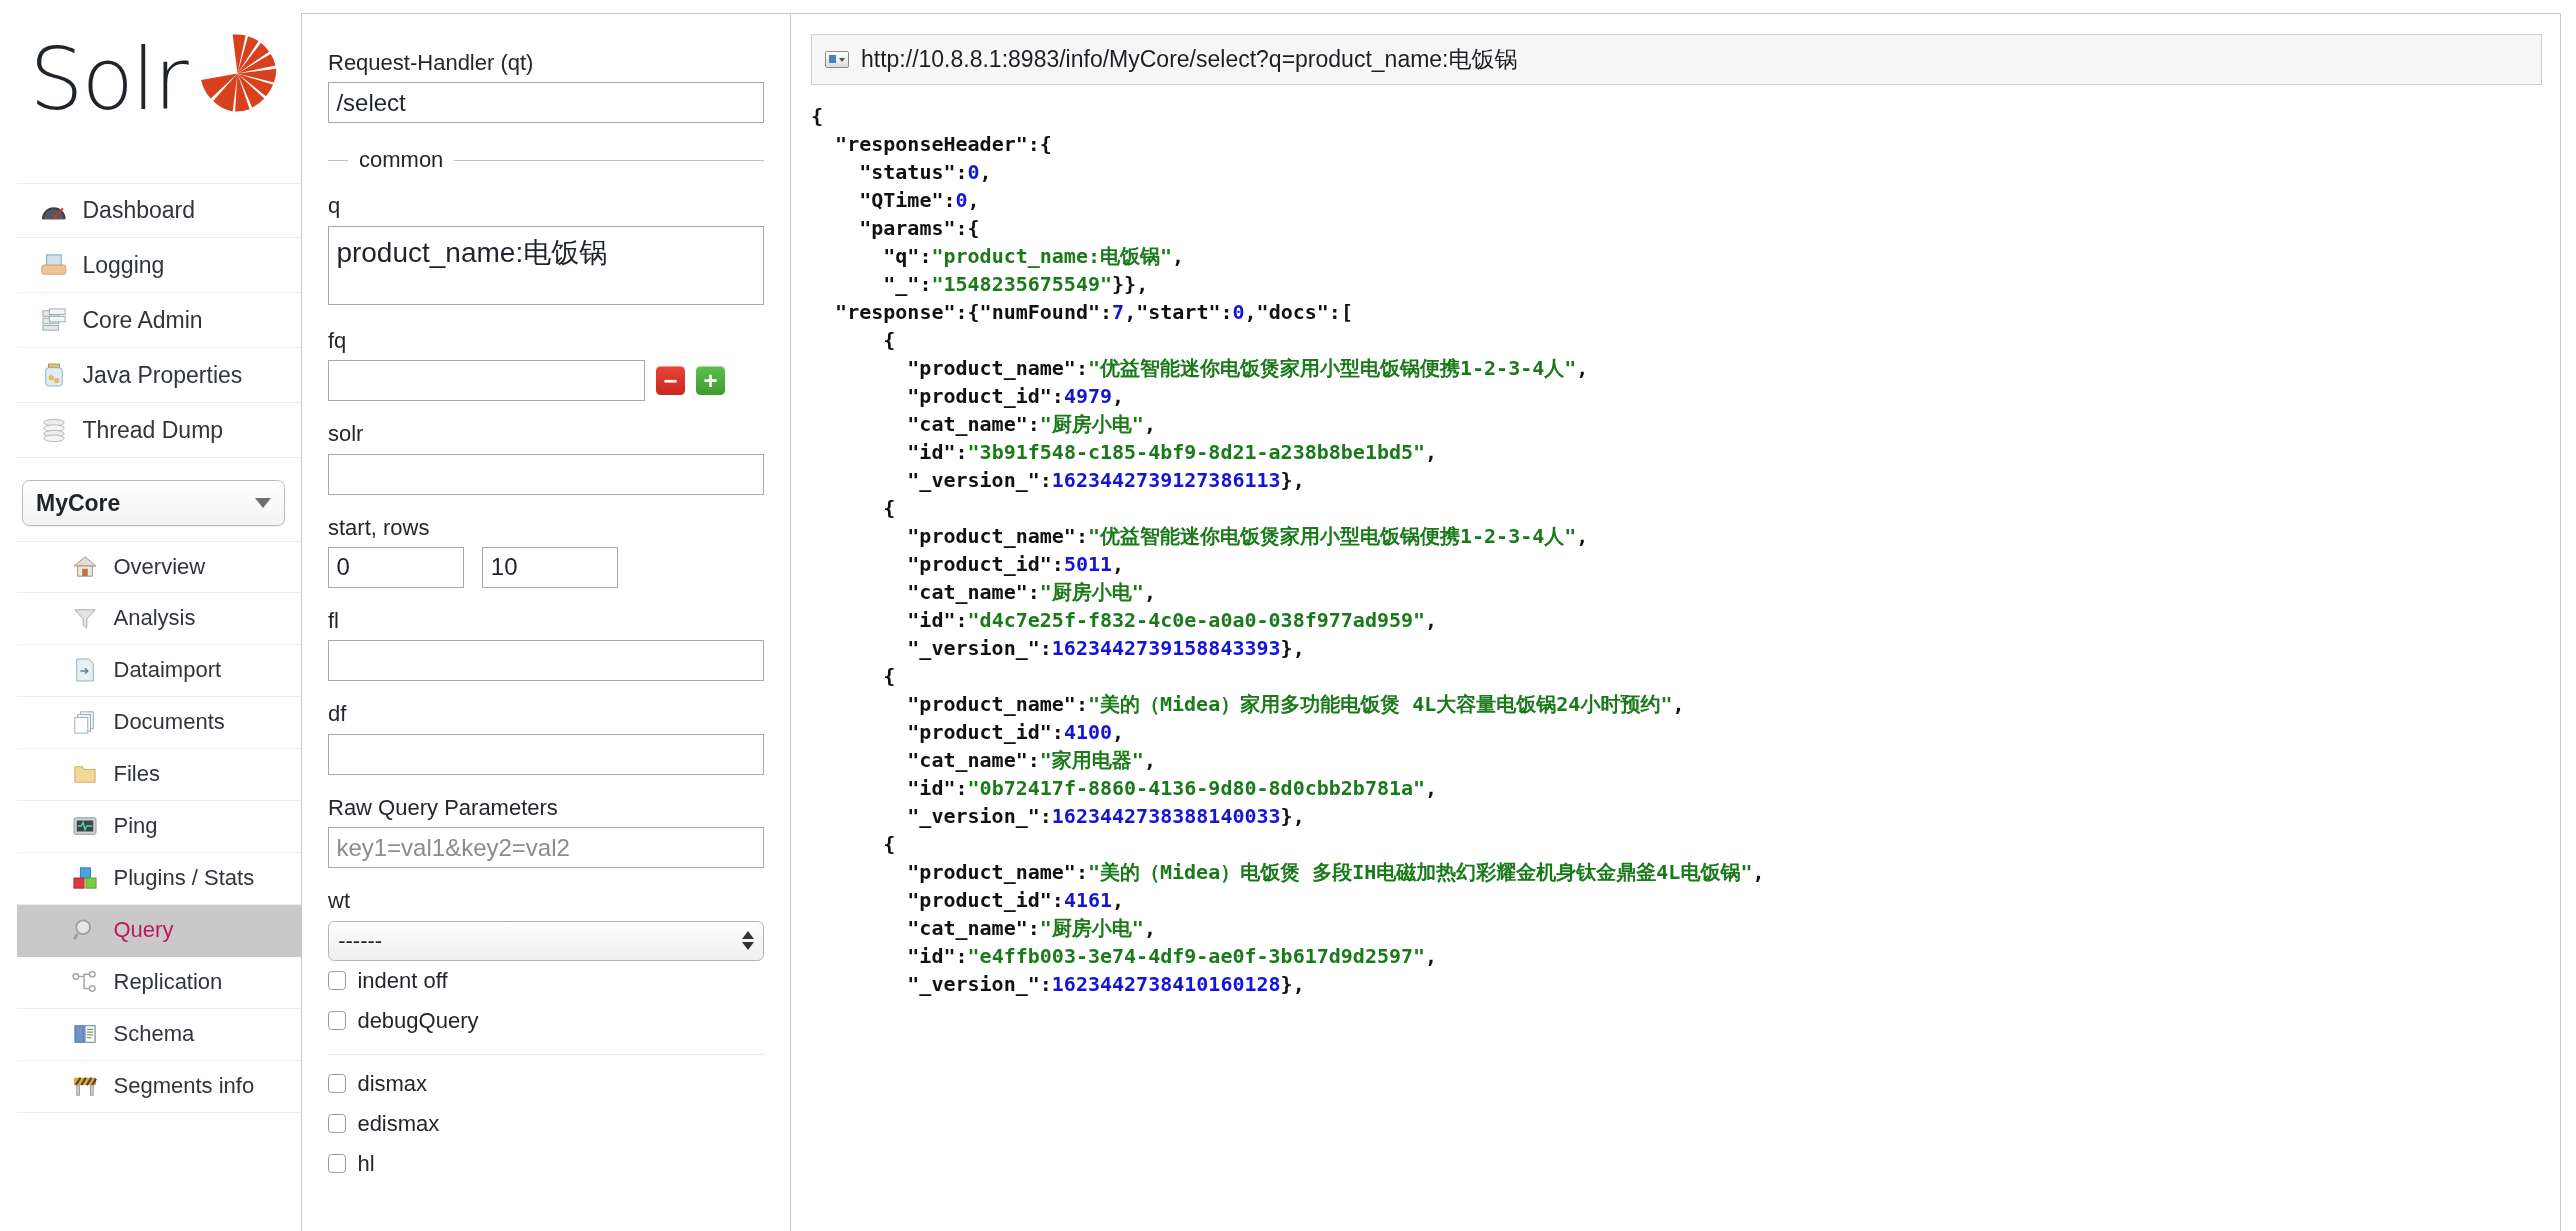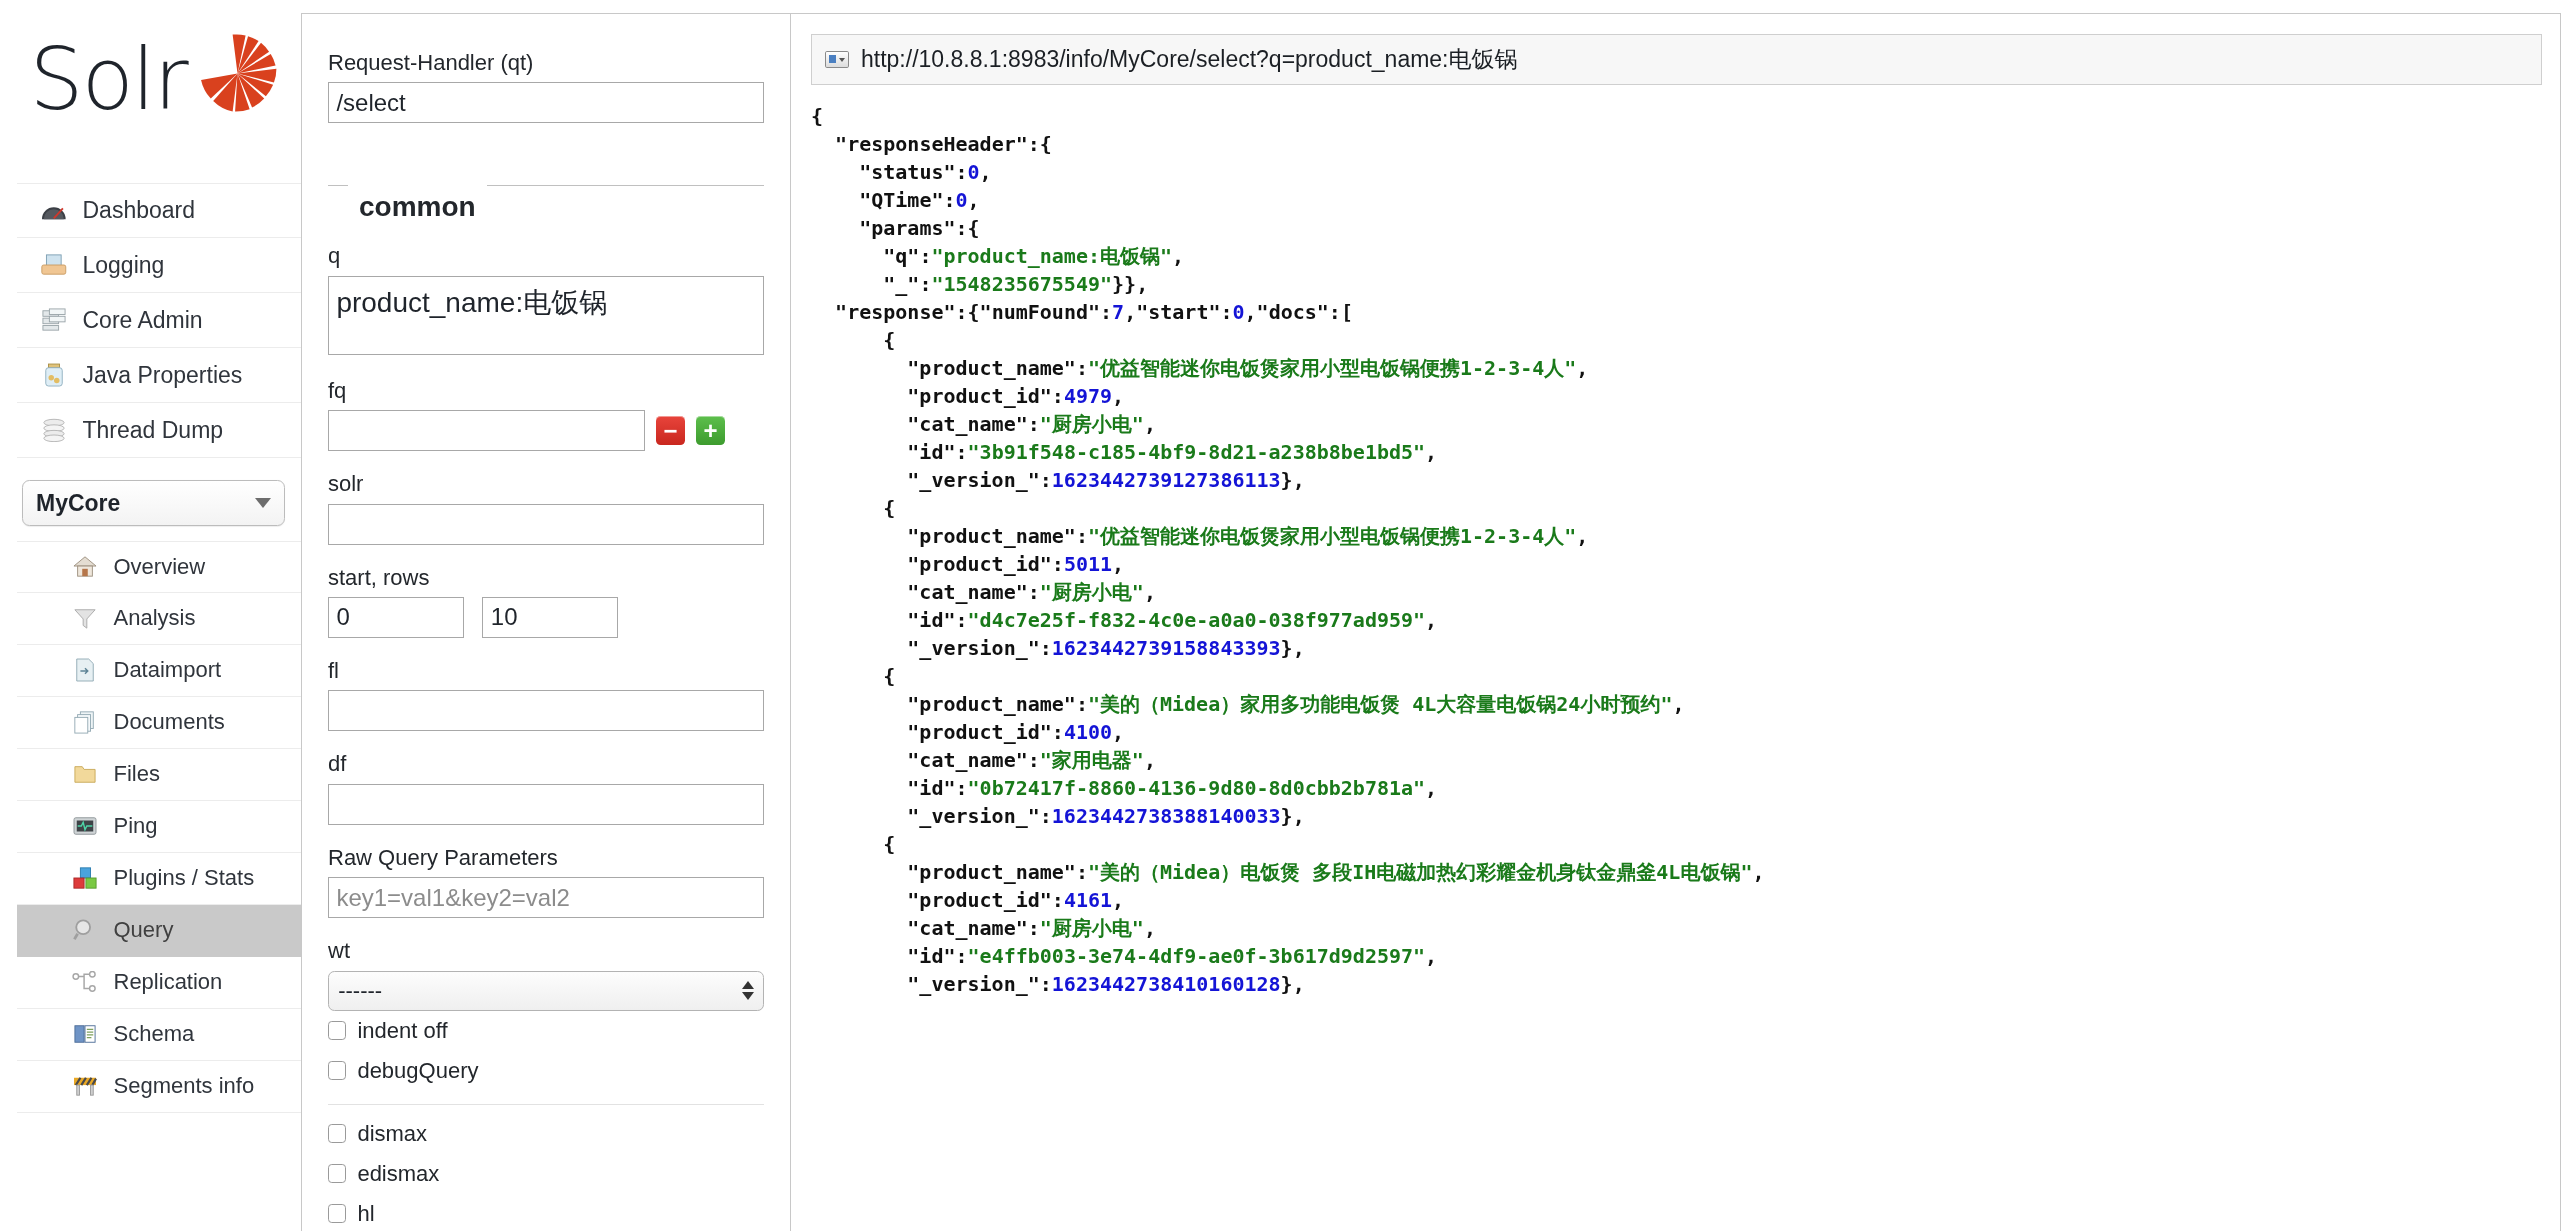--- a/index.html
+++ b/index.html
@@ -95,21 +95,21 @@
     border-top: 10px solid #6d6d6d;
   }
 
   .nav-core .nav-item {
     padding-left: 53px;
     height: 52px;
     font-size: 22px;
   }
   .nav-core .nav-item.active {
     background: #c9c9c9;
-    color: #404040;
+    color: #be185d;
     border-bottom-color: #c9c9c9;
   }
   .nav-core .nav-item.active .nav-icon { opacity: .55; }
 
   
   .main {
     flex: 1 1 auto;
     border: 0.9px solid #c8c8c8;
     margin: 13px 14.7px 0 0;
     display: flex;
@@ -156,25 +156,24 @@
   }
 
   .legend-row {
     display: flex;
     align-items: center;
     margin-top: 24px;
     margin-bottom: 3.7px;
   }
   .legend-dash { width: 20px; height: 0.9px; background: #c0c0c0; }
   .legend-txt {
-    font-size: 28px;
-    font-weight: bold;
+    font-size: 22px;
+    font-weight: normal;
     color: #23272c;
     padding: 0 11px;
-    margin-top: 44px;
   }
   .legend-line { flex: 1 1 auto; height: 0.9px; background: #c0c0c0; }
 
   .fq-row { display: flex; align-items: center; gap: 11px; }
   .fq-row .txt-input { width: 317px; }
   .sq-btn {
     width: 29px; height: 29px;
     border-radius: 4.6px;
     display: inline-flex;
     align-items: center;

